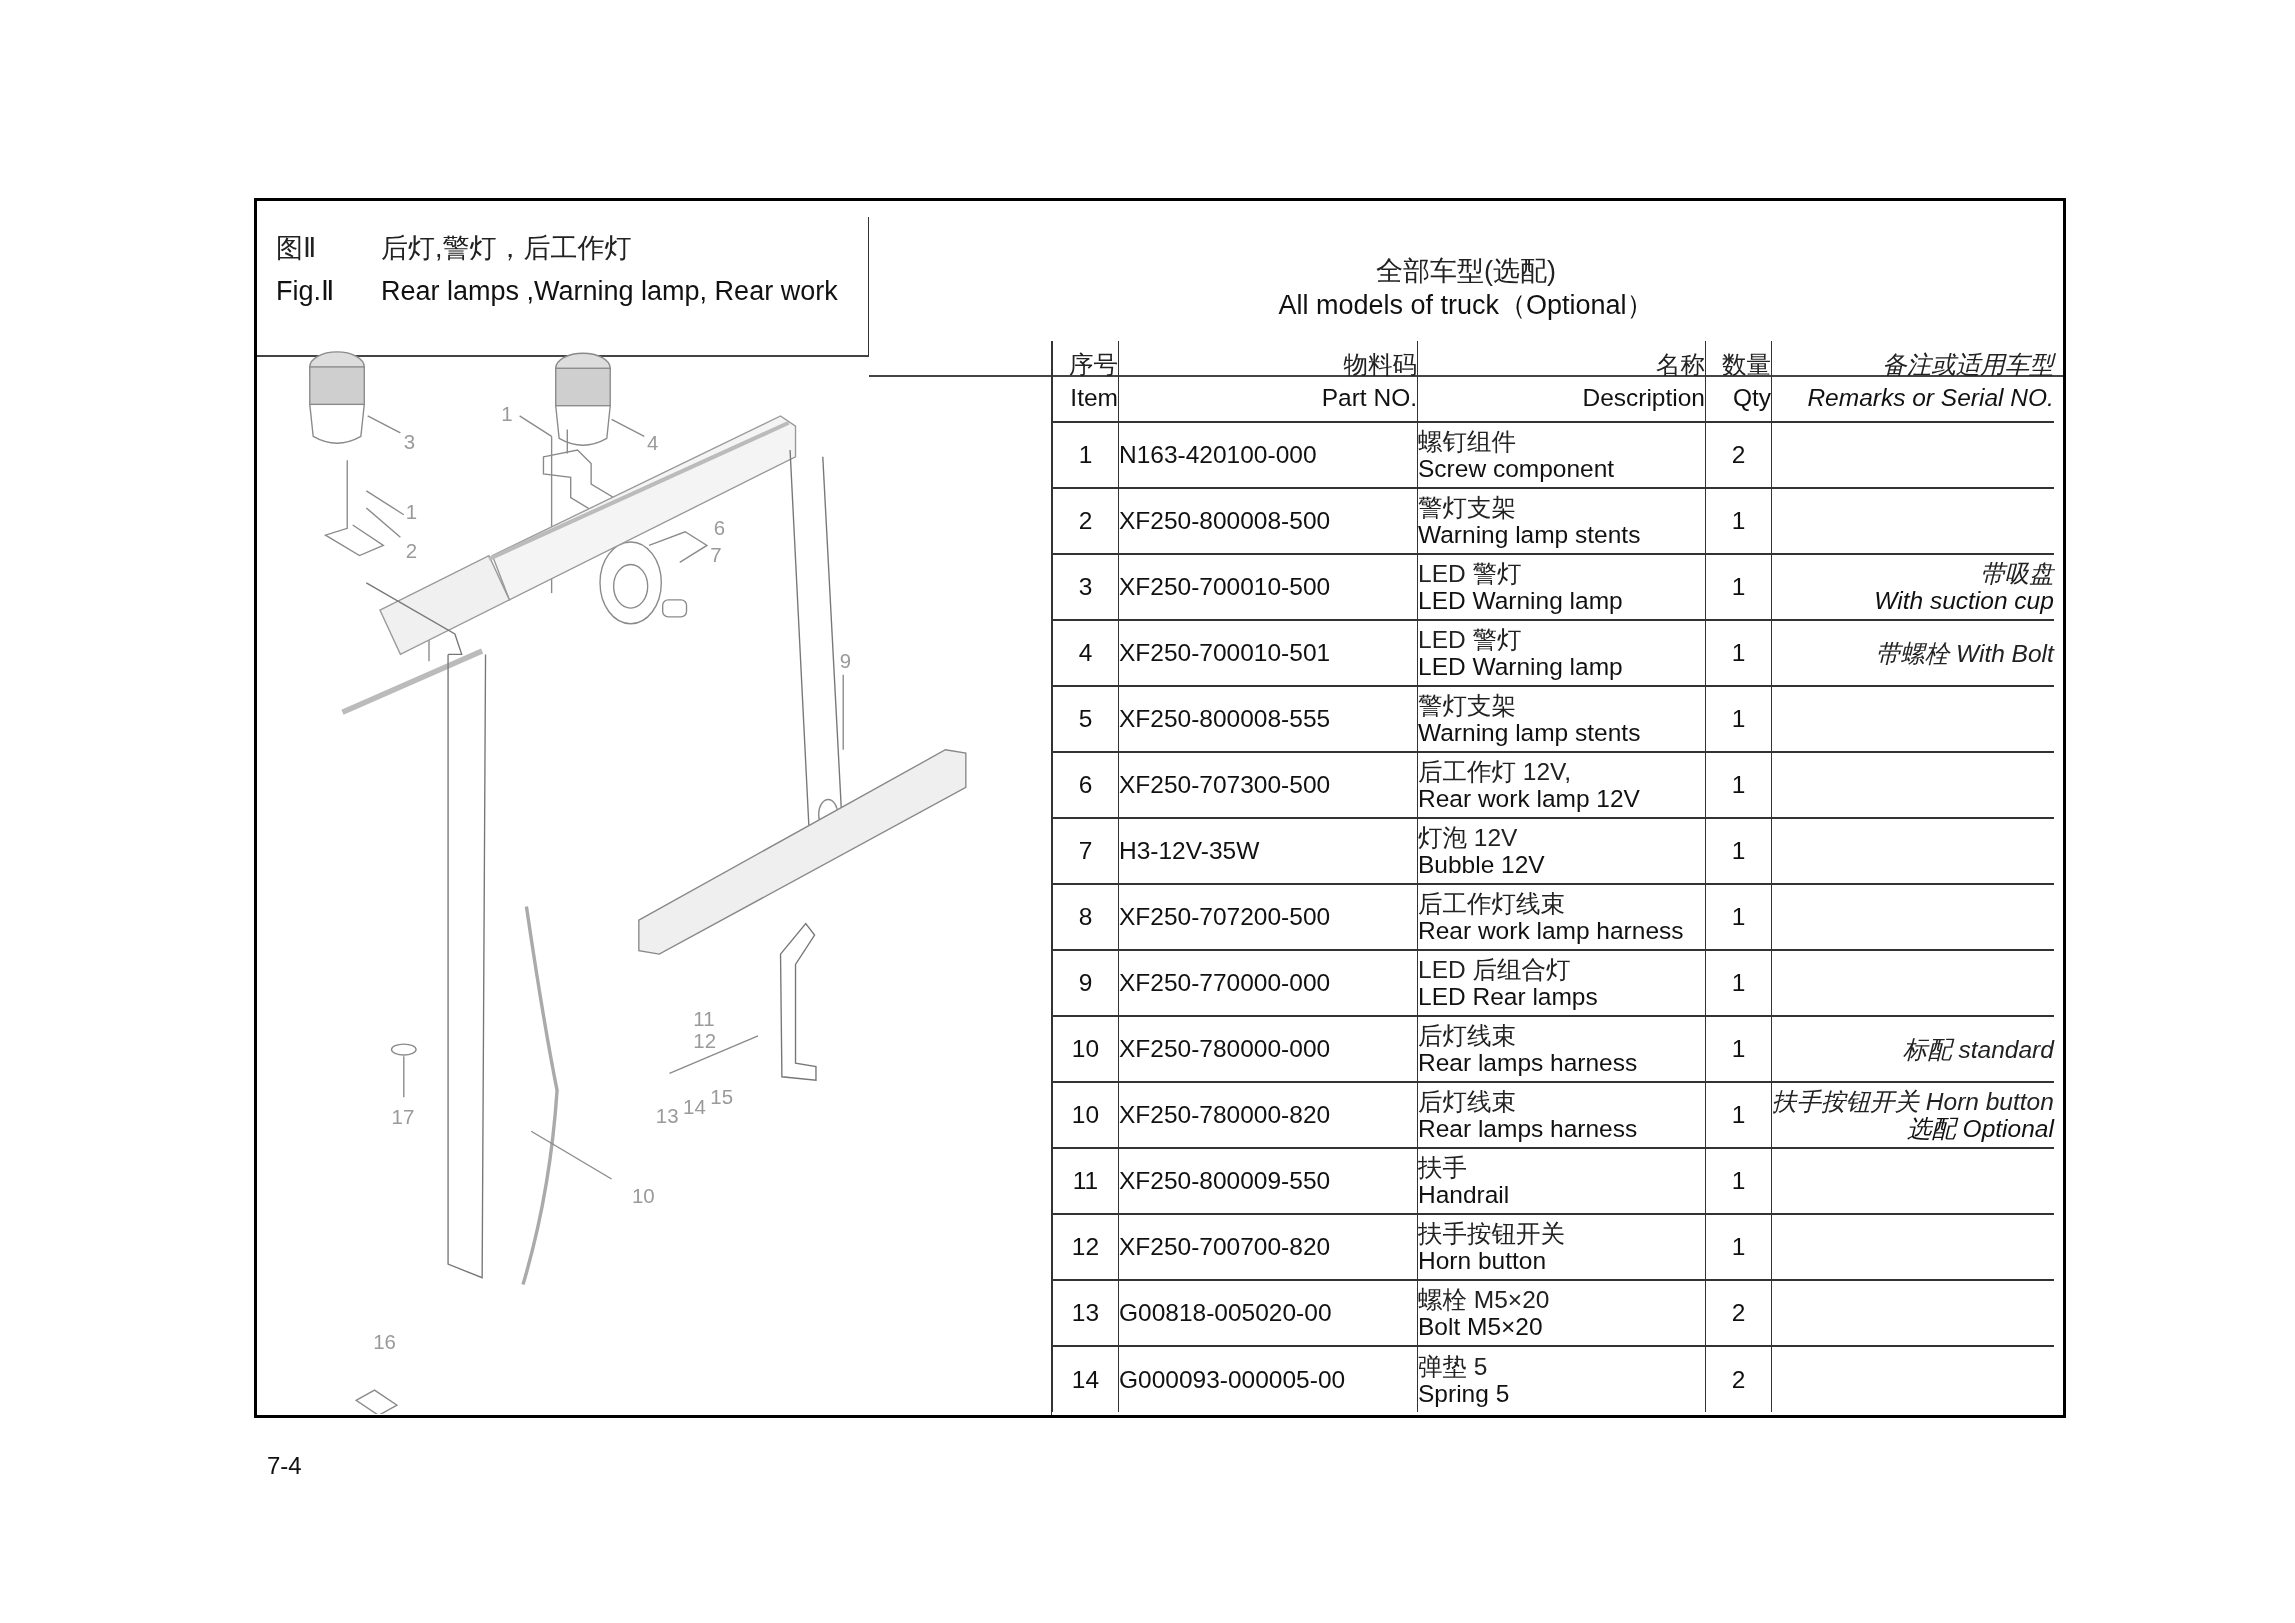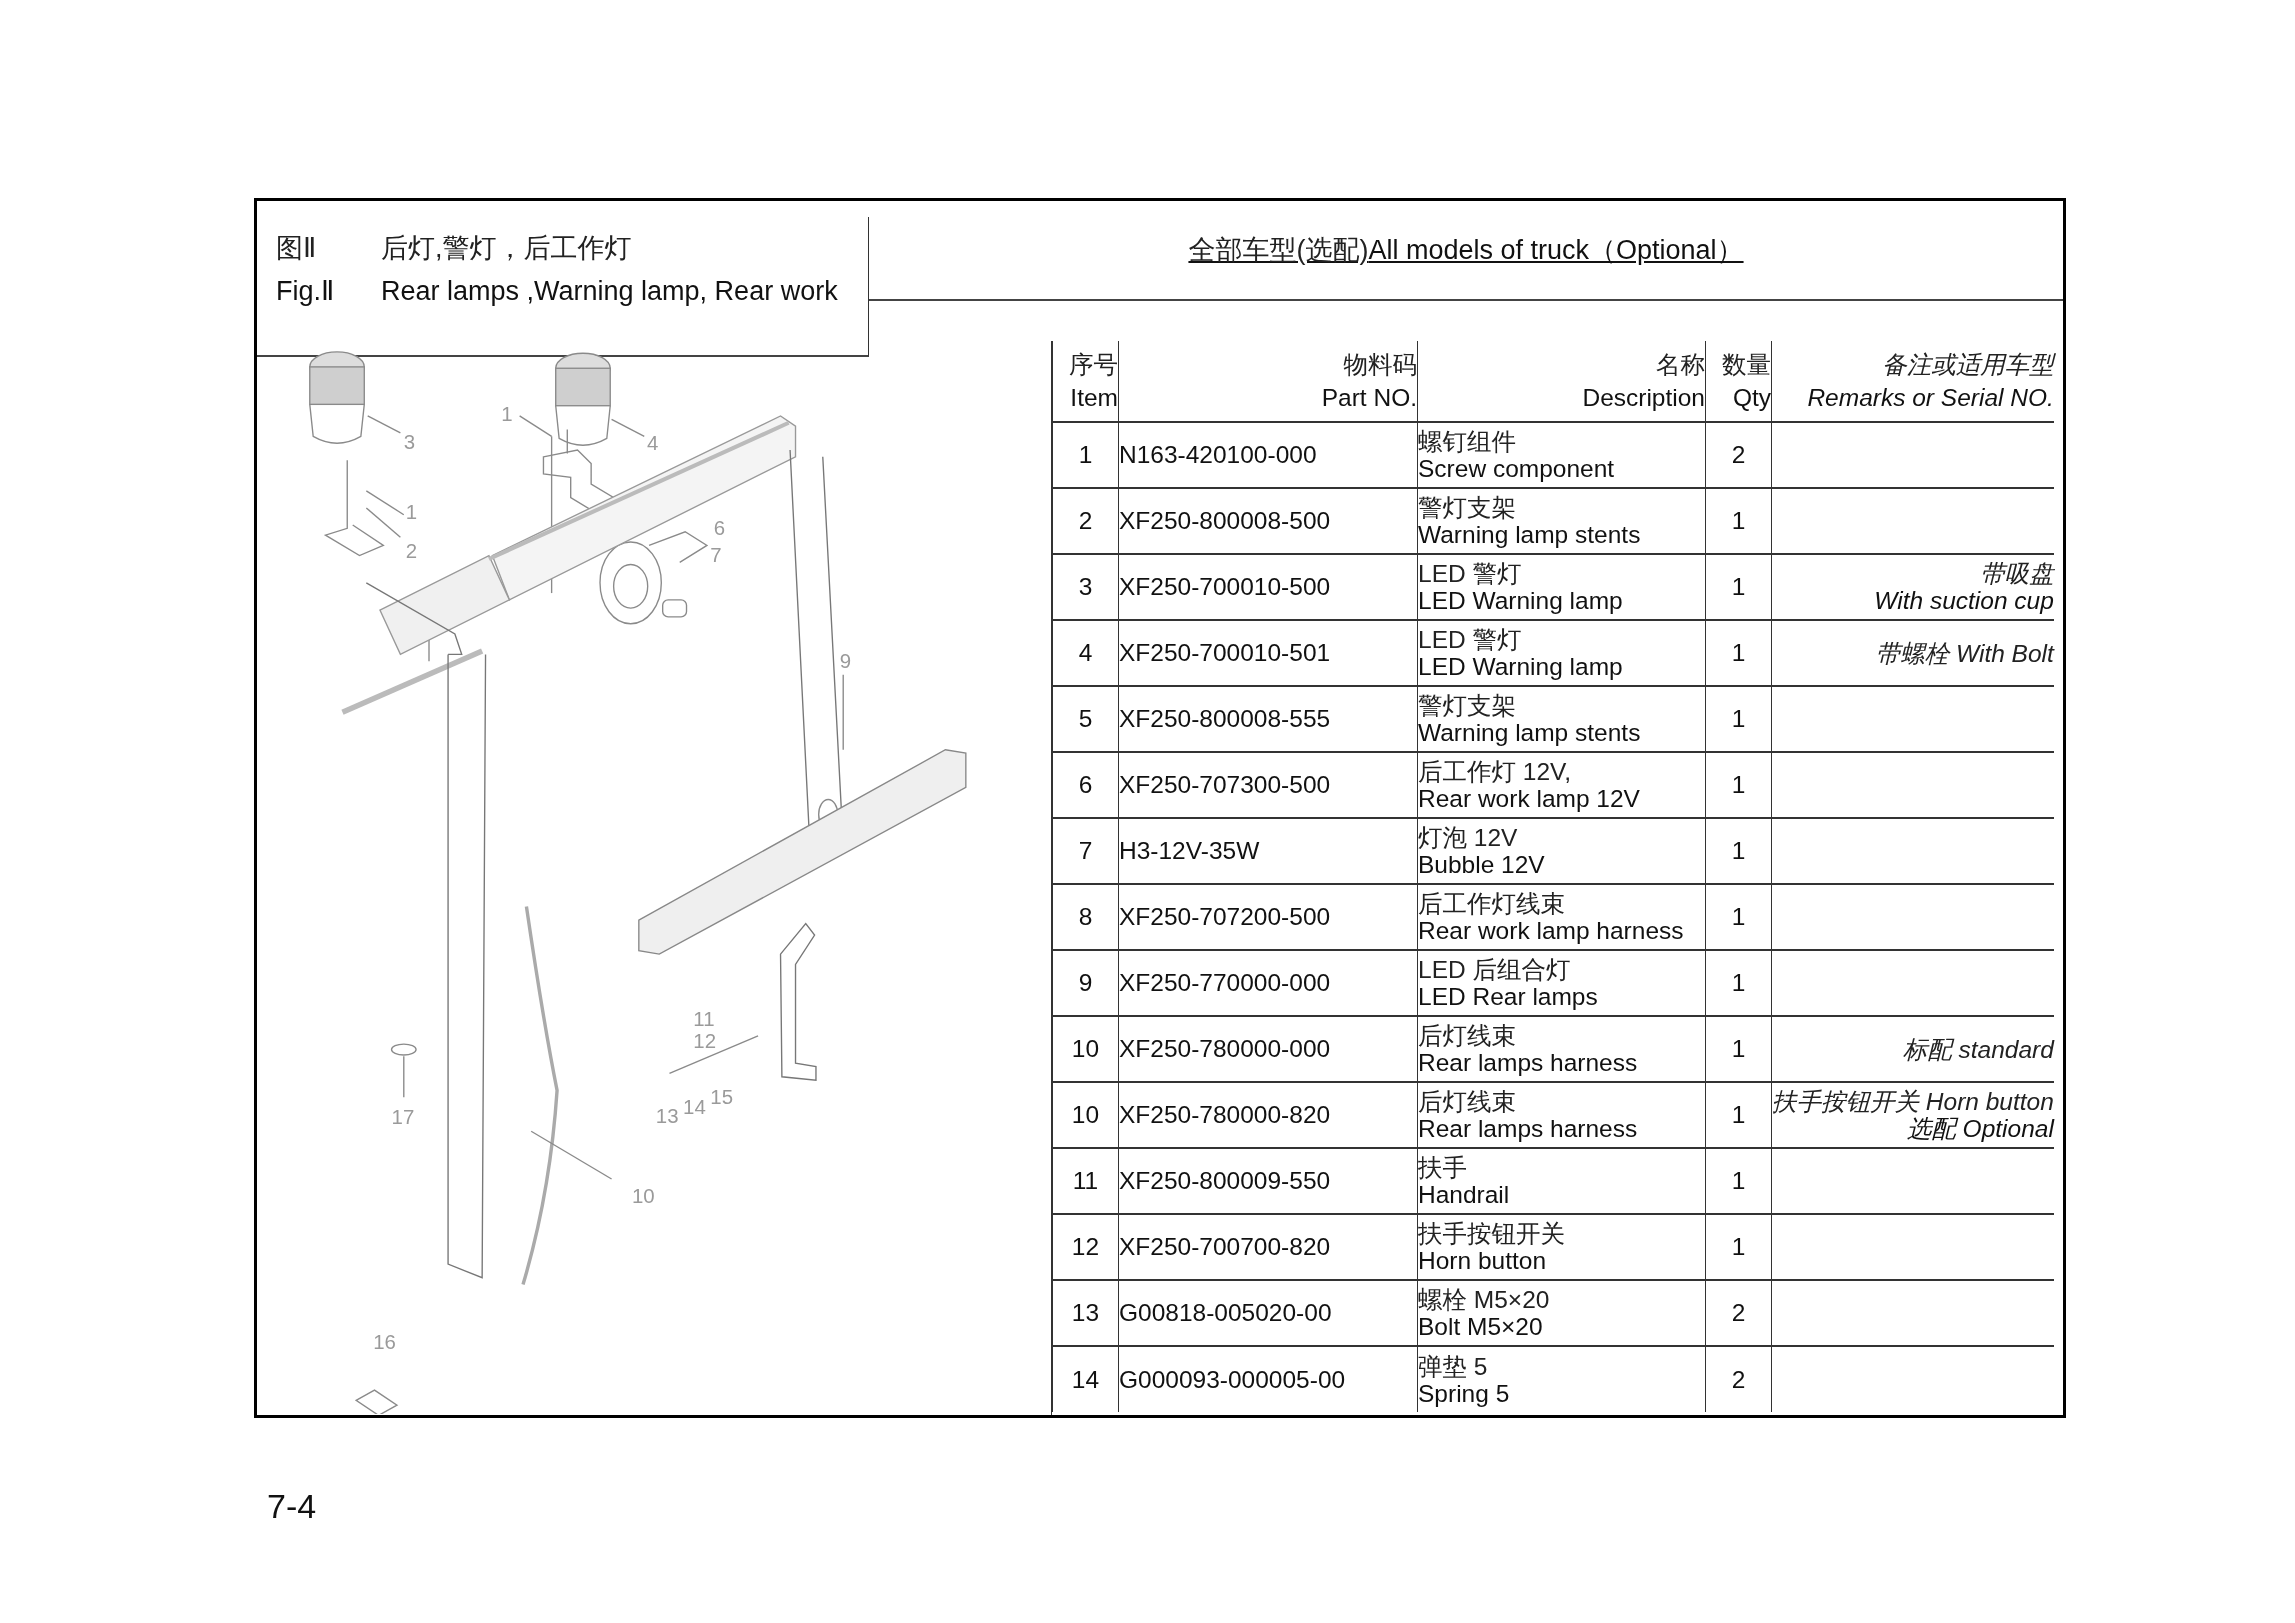--- a/index.html
+++ b/index.html
@@ -5,42 +5,42 @@
   html, body { margin:0; padding:0; background:#ffffff; }
   body { width:2295px; height:1623px; position:relative; overflow:hidden;
          font-family:"Liberation Sans", "DejaVu Sans", sans-serif; color:#111; }
   .frame { position:absolute; left:254px; top:198px; width:1812px; height:1220px;
            border:3.4px solid #000; box-sizing:border-box; }
   .hdr-left { position:absolute; left:0; top:16px; width:612px; height:140px;
               border-right:1.4px solid #333; border-bottom:2px solid #444; box-sizing:border-box;
               padding:9.5px 0 0 19px; font-size:27px; line-height:43px; }
   .hdr-left .row { white-space:nowrap; }
   .hdr-left .fig { display:inline-block; width:105px; }
-  .hdr-right { position:absolute; left:612px; top:0; right:0; height:100px;
+  .hdr-right { position:absolute; left:612px; top:0; right:0; height:176px;
                border-bottom:2px solid #444; box-sizing:border-box;
-               display:flex; flex-direction:row; align-items:center; justify-content:center;
-               font-size:27px; line-height:34px;text-decoration:underline; }
+               display:flex; flex-direction:column; align-items:center; justify-content:center;
+               font-size:27px; line-height:34px; }
   .drawing { position:absolute; left:0; top:140px; width:795px; bottom:0;
              border-right:1.4px solid #333; box-sizing:border-box; }
   .drawing svg { position:absolute; left:0; top:0; }
   table.parts { position:absolute; left:795px; top:140px; right:0; bottom:0;
                 border-collapse:collapse; table-layout:fixed; font-size:24.5px; }
   table.parts th, table.parts td { border:1.4px solid #333; padding:0; vertical-align:middle; }
   table.parts tr:first-child th { border-top:none; }
   table.parts th:last-child, table.parts td:last-child { border-right:none;font-style:italic; }
   table.parts tr:last-child td { border-bottom:none; }
   table.parts th { font-weight:normal; height:80px; line-height:33px; text-align:right; }
   table.parts tbody tr { height:66px; }
   table.parts tbody tr td { border-top:2px solid #333; }
   td.c-item, td.c-qty { text-align:center; }
   td.c-part { padding-left:15px;border-radius:18px; }
   td.c-desc { padding-left:15px; line-height:27px; }
   td.c-rem { text-align:right; line-height:27px; }
   .cn { color:#222; }
-  .page-num { position:absolute; left:267px; top:1487px; font-size:34px; }
+  .page-num { position:absolute; left:267px; top:1452px; font-size:24px; }
   .callout { font-family:"Liberation Sans", sans-serif; font-size:30px; fill:#9a9a9a; }
 </style>
 </head>
 <body>
 
 <div class="frame">
 
   <div class="hdr-left">
     <div class="row">
       <span class="fig cn">图Ⅱ</span><span class="cn">后灯,警灯，后工作灯</span>

